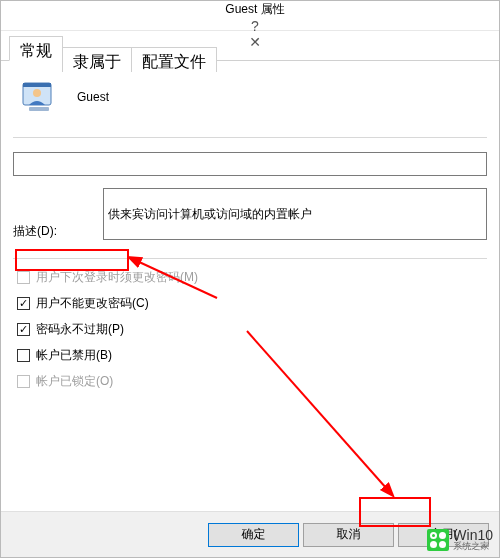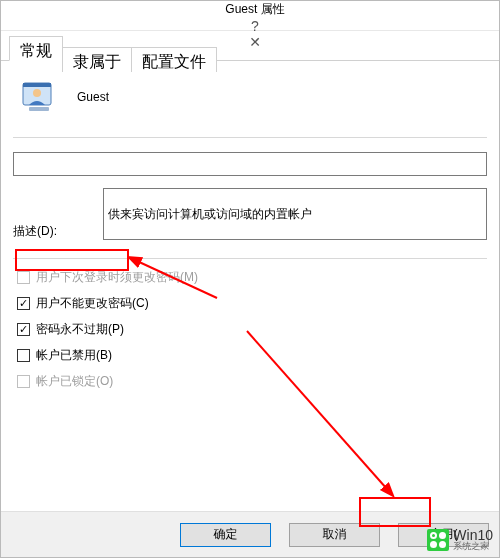--- a/index.html
+++ b/index.html
@@ -34,21 +34,21 @@
     .checkbox.checked::after { content:"✓"; font-size:11px; line-height:1; color:#000; }
     .checkbox-row.disabled .checkbox { border-color:#bfbfbf; }
     .checkbox-row.disabled .cb-label { color:#9e9e9e; }
     .cb-label { color:#000; font-size:12px; }
 
     .highlight-box { border:2px solid #ff0000; position:absolute; left:14px; top:248px; width:114px; height:22px; pointer-events:none; }
     .highlight-apply { border:2px solid #ff0000; position:absolute; left:358px; top:496px; width:72px; height:30px; pointer-events:none; }
 
     .arrow { position:absolute; pointer-events:none; }
 
-    .button-row { position:absolute; left:0; right:0; bottom:0; height:46px; border-top:1px solid #e0e0e0; background:#f0f0f0; display:flex; justify-content:flex-end; align-items:center; padding-right:10px; gap:18px; }
+    .button-row { position:absolute; left:0; right:0; bottom:0; height:46px; border-top:1px solid #e0e0e0; background:#f0f0f0; display:flex; justify-content:flex-end; align-items:center; padding-right:10px; gap:4px; }
     .button-row .btn { width:91px; height:24px; border:1px solid #a0a0a0; background:#e1e1e1; font-size:12px; font-family:inherit; color:#000; padding:0; }
     .button-row .btn.default { border:1px solid #0078d7; }
 
     .watermark { position:absolute; right:6px; bottom:6px; display:flex; align-items:center; z-index:5; }
     .wm-logo { width:22px; height:22px; background:#2ecc40; display:grid; grid-template-columns:1fr 1fr; grid-template-rows:1fr 1fr; gap:2px; padding:3px; border-radius:2px; }
     .wm-logo span { background:#fff; border-radius:50%; }
     .wm-logo span:nth-child(1){ background:#2ecc40; border:2px solid #fff; border-radius:50%; }
     .wm-text { margin-left:4px; }
     .wm-text .l1 { font-size:14px; font-weight:normal; color:#333; line-height:1; }
     .wm-text .l2 { font-size:9px; color:#666; line-height:1; }

